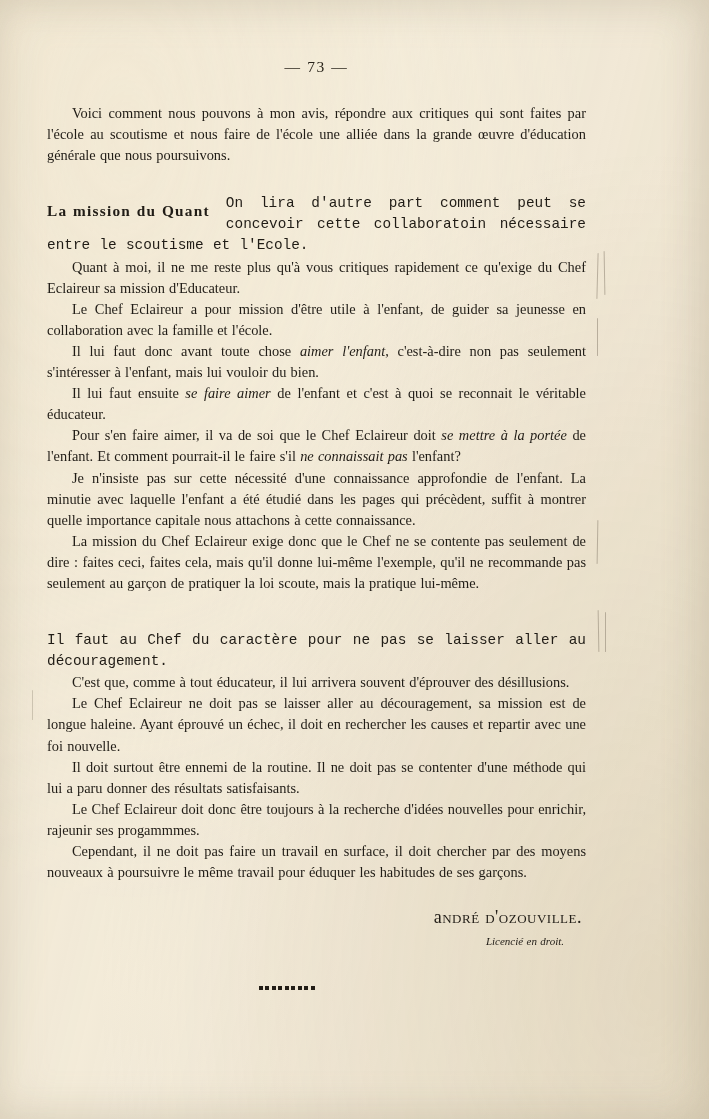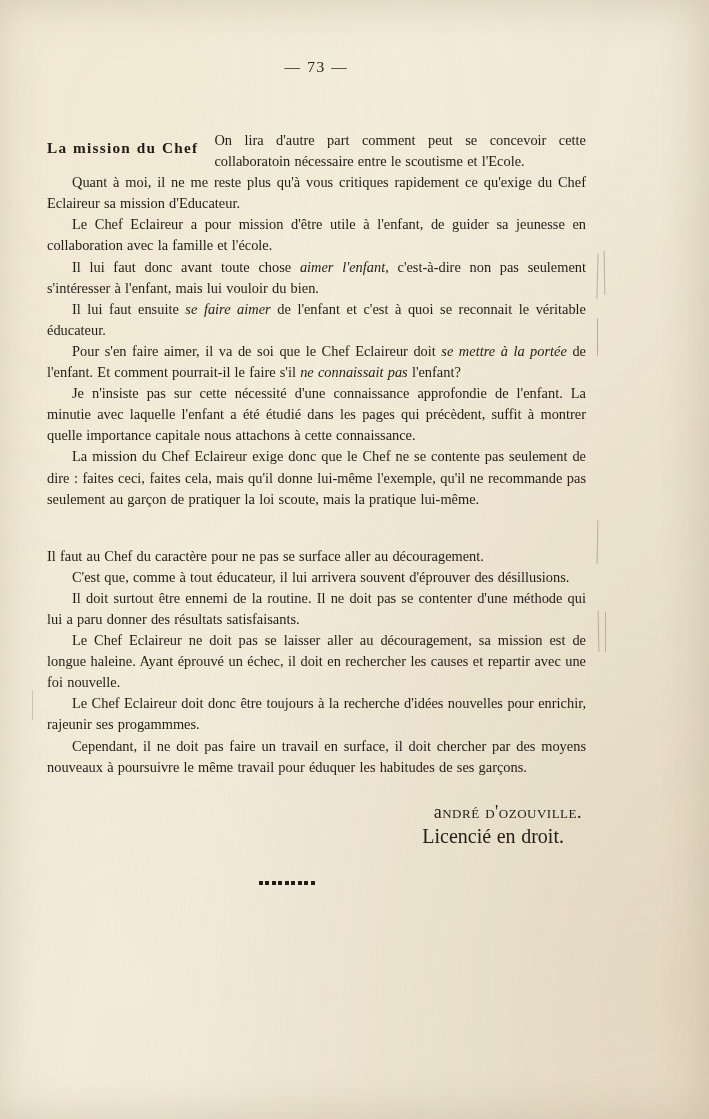--- a/index.html
+++ b/index.html
@@ -78,20 +78,21 @@
     letter-spacing: 1.25px;
     line-height: 21.1px;
     padding-top: 7px;
     padding-right: 16px;
     white-space: nowrap;
   }
   .section-lead {
     margin: 0;
     text-indent: 0;
     text-align: justify;
+    font-family: Liberation Mono, monospace;
   }
   .clearer { clear: both; }
 
   em.it {
     font-style: italic;
   }
 
   .spacer-sm { height: 12px; }
   .spacer-md { height: 21px; }
 
@@ -101,21 +102,22 @@
     padding-right: 4px;
   }
   .sig-name {
     font-size: 18px;
     letter-spacing: 0.5px;
     font-variant: small-caps;
     text-transform: lowercase;
   }
   .sig-name::first-letter { font-variant: normal; }
   .sig-role {
-    font-size: 20px;
+    font-style: italic;
+    font-size: 11px;
     margin-top: 3px;
     padding-right: 18px;
   }
 
   .ornament {
     margin-top: 34px;
     display: flex;
     justify-content: center;
     gap: 2.5px;
     padding-right: 60px;
@@ -147,47 +149,48 @@
 <body>
 
 <div class="paper-texture"></div>
 
 <div class="page">
 
   <div class="folio">—  73  —</div>
 
   <div class="body-text">
 
+    <p class="para">Voici comment nous pouvons à mon avis, répondre aux critiques qui sont faites par l'école au scoutisme et nous faire de l'école une alliée dans la grande œuvre d'éducation générale que nous poursuivons.</p>
 
     <div class="spacer-sm"></div>
 
     <div class="section-block">
-      <span class="section-head">La mission du Chef</span>
+      <span class="section-head">La mission du Quant</span>
       <p class="section-lead">On lira d'autre part comment peut se concevoir cette collaboratoin nécessaire entre le scoutisme et l'Ecole.</p>
       <div class="clearer"></div>
       <div>
           <p class="para">Quant à moi, il ne me reste plus qu'à vous critiques rapidement ce qu'exige du Chef Eclaireur sa mission d'Educateur.</p>
           <p class="para">Le Chef Eclaireur a pour mission d'être utile à l'enfant, de guider sa jeunesse en collaboration avec la famille et l'école.</p>
           <p class="para">Il lui faut donc avant toute chose <em class="it">aimer l'enfant</em>, c'est-à-dire non pas seulement s'intéresser à l'enfant, mais lui vouloir du bien.</p>
           <p class="para">Il lui faut ensuite <em class="it">se faire aimer</em> de l'enfant et c'est à quoi se reconnait le véritable éducateur.</p>
           <p class="para">Pour s'en faire aimer, il va de soi que le Chef Eclaireur doit <em class="it">se mettre à la portée</em> de l'enfant. Et comment pourrait-il le faire s'il <em class="it">ne connaissait pas</em> l'enfant?</p>
           <p class="para">Je n'insiste pas sur cette nécessité d'une connaissance approfondie de l'enfant. La minutie avec laquelle l'enfant a été étudié dans les pages qui précèdent, suffit à montrer quelle importance capitale nous attachons à cette connaissance.</p>
           <p class="para">La mission du Chef Eclaireur exige donc que le Chef ne se contente pas seulement de dire : faites ceci, faites cela, mais qu'il donne lui-même l'exemple, qu'il ne recommande pas seulement au garçon de pratiquer la loi scoute, mais la pratique lui-même.</p>
         </div>
     </div>
 
     <div class="spacer-md"></div>
 
     <div class="section-block">
-      <p class="section-lead">Il faut au Chef du caractère pour ne pas se surface aller au découragement.</p>
+      <p class="section-lead">Il faut au Chef du caractère pour ne pas se laisser aller au découragement.</p>
       <div class="clearer"></div>
       <div>
           <p class="para">C'est que, comme à tout éducateur, il lui arrivera souvent d'éprouver des désillusions.</p>
+          <p class="para">Le Chef Eclaireur ne doit pas se laisser aller au découragement, sa mission est de longue haleine. Ayant éprouvé un échec, il doit en rechercher les causes et repartir avec une foi nouvelle.</p>
           <p class="para">Il doit surtout être ennemi de la routine. Il ne doit pas se contenter d'une méthode qui lui a paru donner des résultats satisfaisants.</p>
-          <p class="para">Le Chef Eclaireur ne doit pas se laisser aller au découragement, sa mission est de longue haleine. Ayant éprouvé un échec, il doit en rechercher les causes et repartir avec une foi nouvelle.</p>
           <p class="para">Le Chef Eclaireur doit donc être toujours à la recherche d'idées nouvelles pour enrichir, rajeunir ses progammmes.</p>
           <p class="para">Cependant, il ne doit pas faire un travail en surface, il doit chercher par des moyens nouveaux à poursuivre le même travail pour éduquer les habitudes de ses garçons.</p>
         </div>
     </div>
 
     <div class="signature">
       <div class="sig-name">André d'Ozouville.</div>
       <div class="sig-role">Licencié en droit.</div>
     </div>
 

